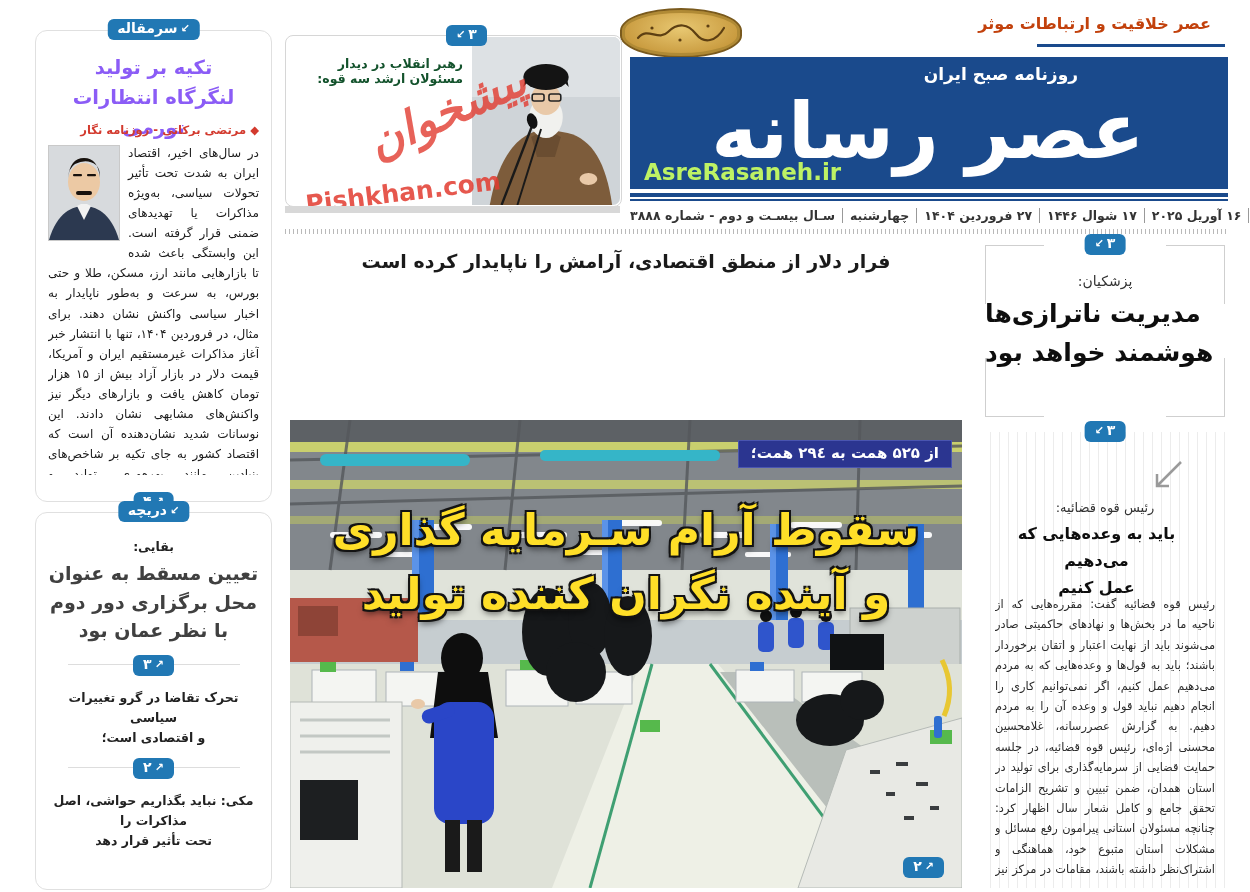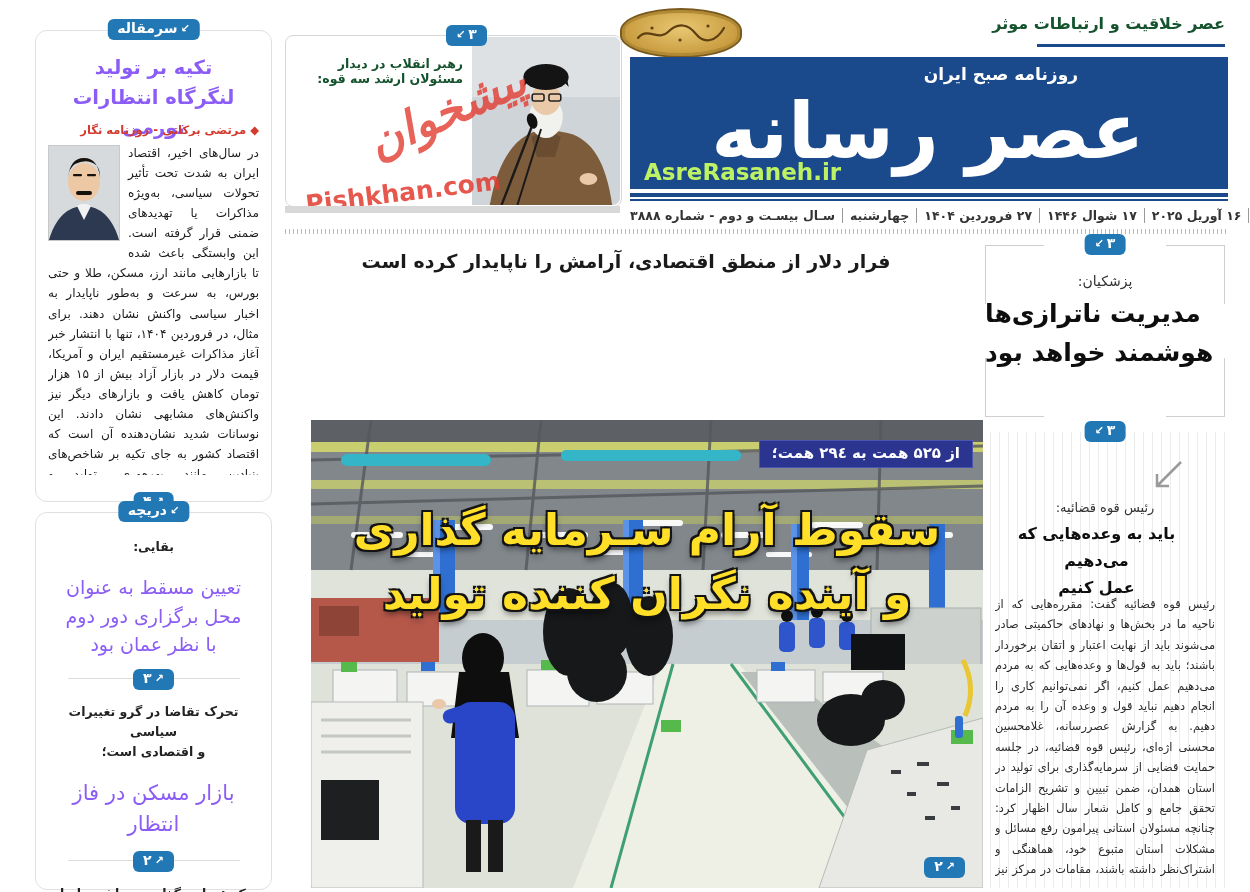--- a/index.html
+++ b/index.html
@@ -2,21 +2,21 @@
 <html lang="fa" dir="rtl"><head>
 <meta charset="utf-8">
 <style>
   html,body{margin:0;padding:0;background:#fff;}
   body{font-family:"DejaVu Sans","Liberation Sans",sans-serif;}
   #page{position:relative;width:1250px;height:892px;background:#fff;direction:rtl;overflow:hidden;}
   .abs{position:absolute;}
   .pre{white-space:pre-line;}
 
   
-  .slogan{top:14px;right:25px;font-size:16px;font-weight:bold;color:#14532d;}
+  .slogan{top:14px;right:39px;font-size:16px;font-weight:bold;color:#c2410c;}
   .slogan-rule{top:44px;right:25px;width:188px;height:3px;background:#1a4a8c;}
 
   
   .masthead{top:57px;left:630px;width:598px;height:132px;background:#1a4a8c;color:#fff;}
   .masthead .tagline{position:absolute;top:7px;right:150px;font-size:17px;font-weight:bold;}
   .masthead .title{position:absolute;top:18px;right:40px;width:520px;text-align:center;font-size:78px;font-weight:900;line-height:1.1;letter-spacing:-2px;margin-top:14px;}
   .masthead .url{position:absolute;bottom:4px;left:14px;direction:ltr;font-size:23px;font-weight:bold;color:#bef264;}
   .masthead-rule1{top:193px;left:630px;width:598px;height:4px;background:#1a4a8c;}
   .masthead-rule2{top:199px;left:630px;width:598px;height:2px;background:#1a4a8c;}
   .seal{top:8px;left:620px;width:118px;height:46px;border-radius:50%/45%;
@@ -62,31 +62,31 @@
             color:#8b5cf6;line-height:1.55;}
   .ed-byline{position:absolute;top:92px;right:12px;font-size:11.5px;font-weight:bold;color:#d33a2e;}
   .ed-body{position:absolute;top:112px;left:12px;right:12px;bottom:26px;font-size:12.1px;line-height:1.66;
            color:#1c1c1c;text-align:justify;overflow:hidden;}
   .ed-photo{float:left;width:70px;height:94px;margin:2px 8px 4px 0;border:1px solid #c9c9c9;}
   .ed-foot-badge{bottom:-12px;left:50%;transform:translateX(-50%);}
 
   .daricheh-box{top:512px;left:35px;width:235px;height:376px;}
   .dar-item{padding:10px 10px 0;text-align:center;}
   .dar-kicker{font-size:12.5px;font-weight:bold;color:#222;line-height:1.6;}
-  .dar-headline{font-size:19px;font-weight:400;color:#8b5cf6;line-height:1.5;margin-top:16px;}
+  .dar-headline{font-size:19px;font-weight:700;color:#404040;line-height:1.5;margin-top:2px;}
   .dar-headline.big{font-size:21px;}
   .dar-rule{margin:8px 0 2px;}
 
   
   .lead-kicker{top:250px;left:290px;width:672px;text-align:center;font-size:19px;font-weight:bold;color:#1a1a1a;}
   .lead-headline{top:278px;left:290px;width:672px;text-align:center;font-size:63px;font-weight:900;color:#0d0d0d;
                  letter-spacing:-1px;}
 
   
-  .photo-block{top:420px;left:290px;width:672px;height:468px;overflow:hidden;background:#dfe2da;margin-left:21px;}
+  .photo-block{top:420px;left:290px;width:672px;height:468px;overflow:hidden;background:#dfe2da;}
   .photo-flag{position:absolute;top:20px;right:10px;background:#2b3590;border:1px solid #4a55b0;color:#fff;
               font-size:15px;font-weight:bold;padding:3px 12px 5px;}
   .photo-headline{position:absolute;top:78px;left:0;right:0;text-align:center;font-size:44px;font-weight:900;
                   color:#ffdf28;line-height:1.45;
                   text-shadow:-2px -2px 0 #131313,2px -2px 0 #131313,-2px 2px 0 #131313,2px 2px 0 #131313,
                               0 4px 6px rgba(0,0,0,.55);}
   .photo-badge{position:absolute;bottom:10px;left:auto;right:18px;}
 
   
   .corner-frame{position:absolute;inset:0;pointer-events:none;}
@@ -217,21 +217,20 @@
         <span class="badge">
             <span class="arr">↗</span>
             <span>۳</span>
           </span>
       </div>
     </div>
 
     <div class="dar-item">
       <div class="dar-kicker pre">تحرک تقاضا در گرو تغییرات سیاسی
 و اقتصادی است؛</div>
-      <div class="dar-headline big">بازار مسکن در فاز انتظار</div>
       <div class="rule-badge dar-rule">
         <span class="badge">
             <span class="arr">↗</span>
             <span>۲</span>
           </span>
       </div>
     </div>
 
     <div class="dar-item">
       <div class="dar-kicker pre">مکی: نباید بگذاریم حواشی، اصل مذاکرات را

